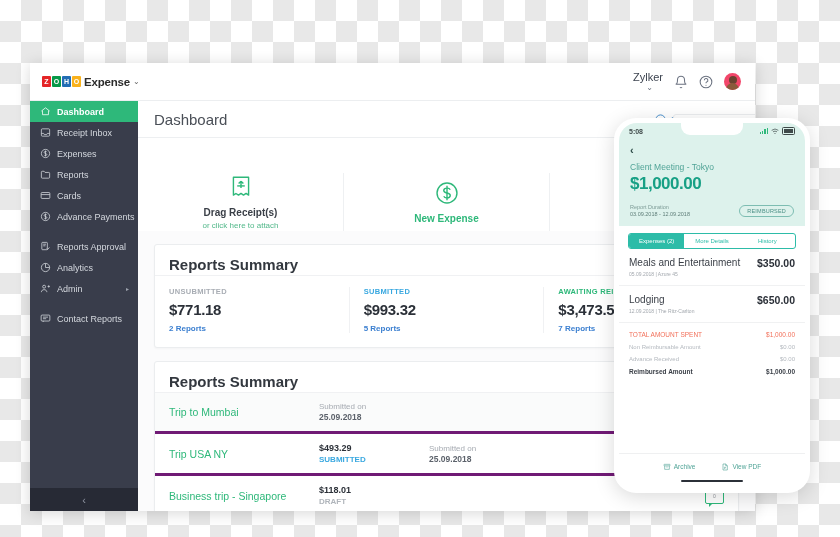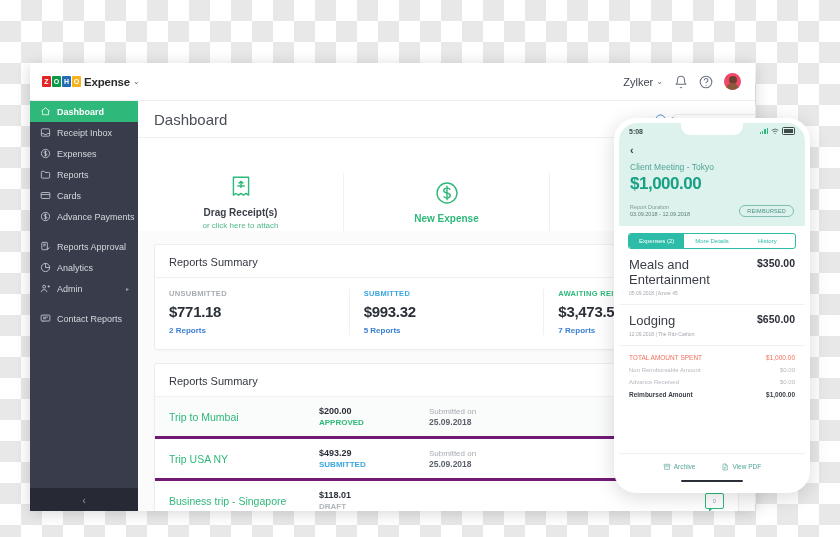--- a/index.html
+++ b/index.html
@@ -76,21 +76,21 @@
      border-right:1px solid #eef0f2;height:58px;}
   .qa:last-child{border-right:none;}
   .qa-ic{color:#2eb87a;margin-bottom:7px;}
   .qa-label{font-size:10px;font-weight:bold;color:#3a3f47;}
   .qa-label.green{color:#2eb87a;font-weight:600;}
   .qa-sub{font-size:8px;color:#52b88a;margin-top:3px;}
 
   
   .card{background:#fff;border:1px solid #ebedef;border-radius:3px;margin:13px 16px 0 16px;
      box-shadow:0 1px 2px rgba(0,0,0,.03);}
-  .card-title{font-size:11px;font-weight:normal;color:#33383f;padding:11px 14px 9px 14px;
+  .card-title{font-size:15px;font-weight:bold;color:#33383f;padding:11px 14px 2px 14px;
      border-bottom:1px solid #f0f1f3;}
   .summary-row{display:flex;padding:11px 0 14px 0;}
   .sum-col{flex:1;padding:0 14px;border-right:1px solid #f0f1f3;}
   .sum-col:last-child{border-right:none;}
   .sum-label{font-size:7.5px;letter-spacing:.3px;font-weight:bold;margin-bottom:5px;}
   .sum-amount{font-size:15px;font-weight:bold;color:#2b3038;margin-bottom:6px;letter-spacing:-.3px;}
   .sum-link{font-size:8px;color:#3b7fd0;font-weight:600;}
 
   .rep-row{display:flex;align-items:center;padding:9px 14px;border-bottom:3px solid #701a75;}
   .rep-row.alt{background:#fafbfb;}
@@ -136,21 +136,21 @@
   .ph-dur-l{font-size:5.5px;color:#7d9b96;}
   .ph-dur-v{font-size:5.5px;color:#5f7e79;margin-top:1px;}
   .ph-badge{margin-left:auto;border:1px solid #7dbdb2;border-radius:9px;padding:2px 7px;
      font-size:5.5px;color:#4a8f85;letter-spacing:.2px;}
 
   #ph-tabs{display:flex;margin:7px 9px 0 9px;border:1px solid #2dbca8;border-radius:3px;overflow:hidden;}
   .ph-tab{flex:1;text-align:center;font-size:6px;padding:4px 0;color:#2dbca8;}
   .ph-tab.active{background:#2dbca8;color:#fff;}
 
   .ph-exp{display:flex;align-items:flex-start;padding:8px 10px;border-bottom:1px solid #f0f1f2;}
-  .ph-exp-name{font-size:13px;color:#3a3f47;}
+  .ph-exp-name{font-size:10px;color:#3a3f47;}
   .ph-exp-sub{font-size:5px;color:#a3a8ae;margin-top:3px;}
   .ph-exp-amt{margin-left:auto;font-size:10.5px;font-weight:bold;color:#2b3038;}
 
   #ph-totals{padding:8px 10px 4px 10px;}
   .tt-row{display:flex;align-items:center;margin-bottom:6px;}
   .tt-l{font-size:6px;}
   .tt-v{margin-left:auto;font-size:6px;}
   .tt-row.head .tt-l,.tt-row.head .tt-v{color:#f2705a;font-size:6.5px;}
   .tt-row.muted .tt-l,.tt-row.muted .tt-v{color:#b4b9bf;}
   .tt-row.bold .tt-l,.tt-row.bold .tt-v{color:#3a3f47;font-weight:bold;font-size:6.5px;}
@@ -173,21 +173,21 @@
           <span class="zb" style="background: rgb(8, 153, 73);">O</span>
           <span class="zb" style="background: rgb(34, 109, 180);">H</span>
           <span class="zb" style="background: rgb(249, 178, 29);">O</span>
         </div>
       <span class="logo-text">Expense</span>
       <span class="logo-caret">⌄</span>
     </div>
 
 
     <div class="topbar-right">
-      <div style="display:flex;align-items:center;">
+      <div style="display:flex;align-items:center;flex-direction:column;">
         <span class="org-name">Zylker</span>
         <span class="org-caret">⌄</span>
       </div>
       <svg class="ic" viewBox="0 0 24 24" fill="none" stroke="#6b7280" stroke-width="1.8">
         <path d="M18 8a6 6 0 1 0-12 0c0 7-3 8-3 8h18s-3-1-3-8"></path>
           <path d="M13.7 21a2 2 0 0 1-3.4 0"></path>
       </svg>
       <svg class="ic" viewBox="0 0 24 24" fill="none" stroke="#6b7280" stroke-width="1.8">
         <circle cx="12" cy="12" r="10"></circle>
           <path d="M9.2 9a3 3 0 1 1 4 2.8c-.8.4-1.2 1-1.2 1.9v.4"></path>
@@ -347,24 +347,20 @@
               <div class="sum-link">7 Reports</div>
             </div>
           </div>
       </div>
 
       <div class="card">
         <div class="card-title">Reports Summary</div>
         <div id="reports-rows">
             <div class="rep-row alt">
               <div class="rep-name">Trip to Mumbai</div>
-              <div class="rep-amt">
-                <div class="rep-amt-val">$200.00</div>
-                <div class="rep-amt-status" style="color: rgb(46, 184, 122);">APPROVED</div>
-              </div>
               <div class="rep-date">
                 <div class="rep-date-l">Submitted on</div>
                 <div class="rep-date-v">25.09.2018</div>
               </div>
               <div class="rep-chat">
                 <span>0</span>
               </div>
             </div>
             <div class="rep-row">
               <div class="rep-name">Trip USA NY</div>

